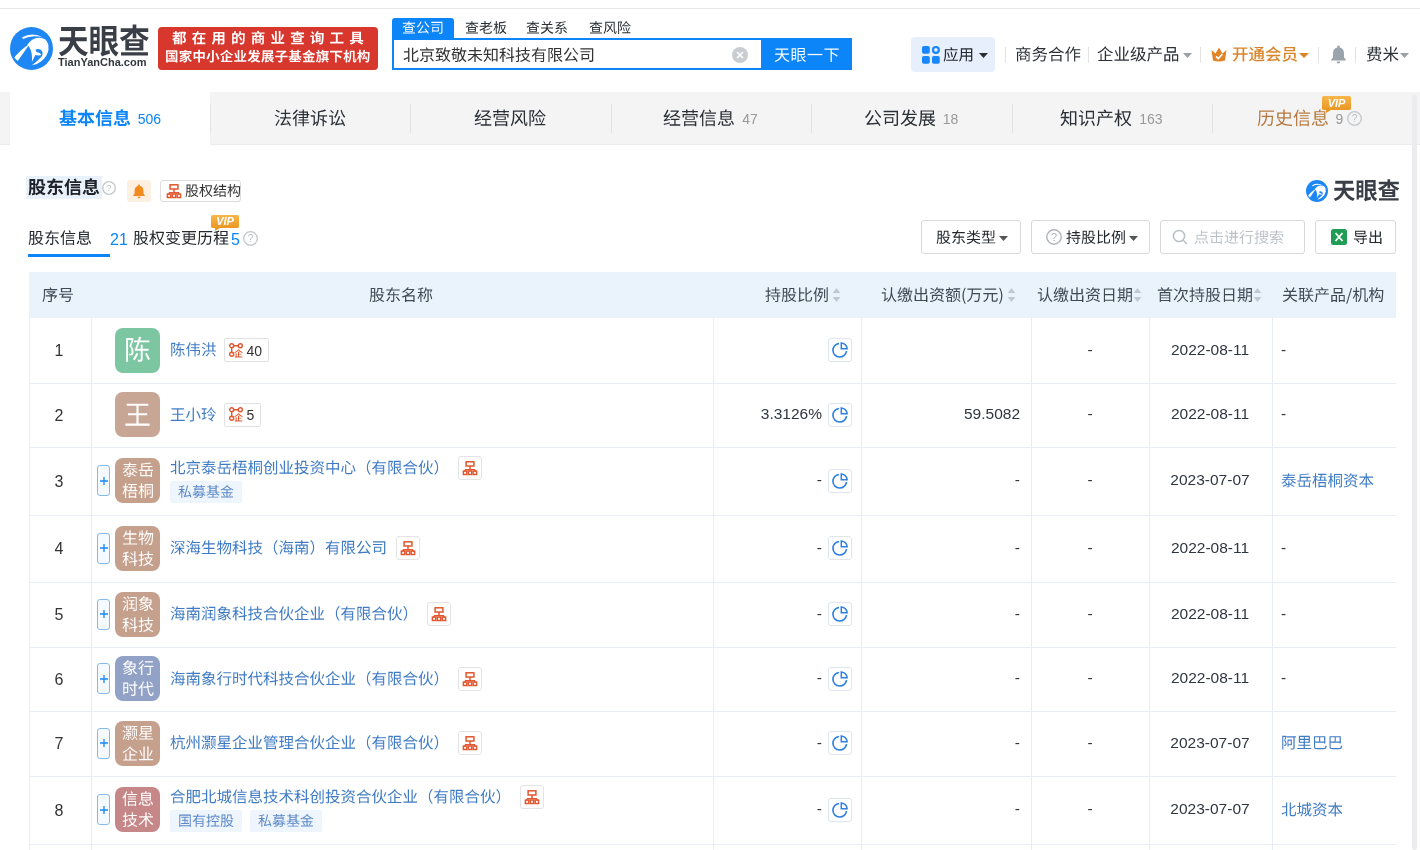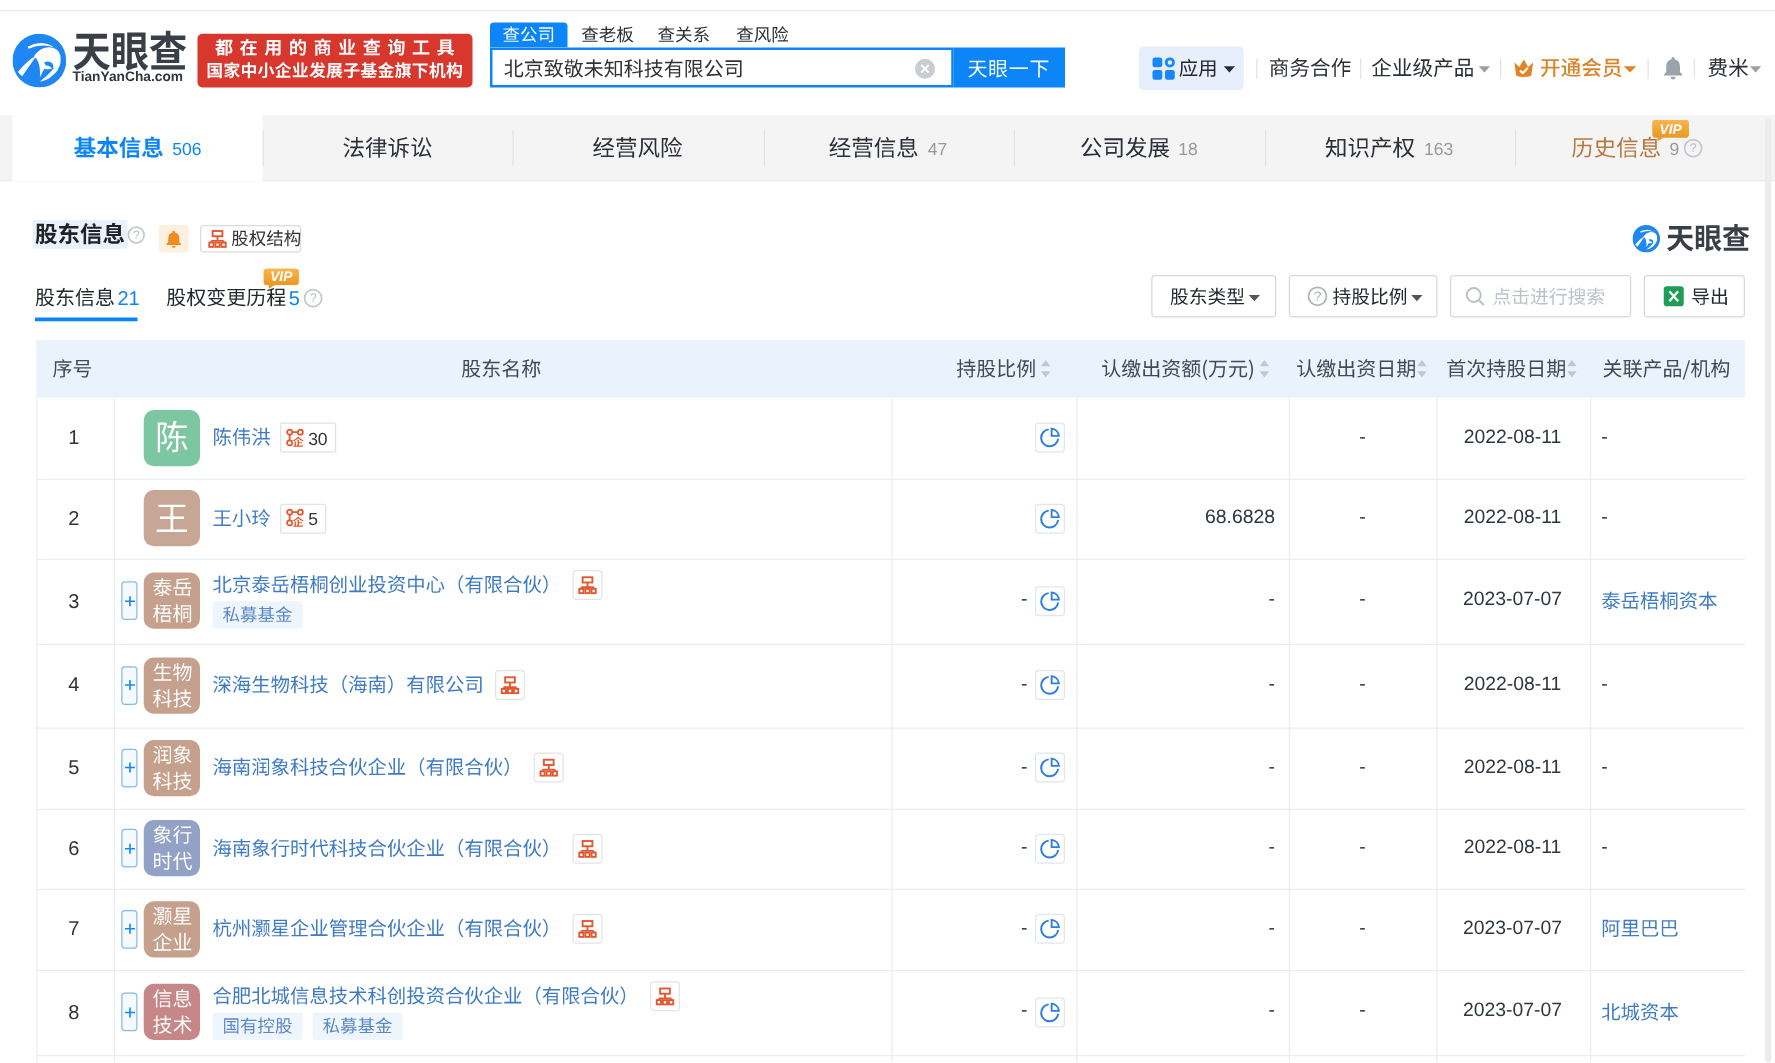--- a/index.html
+++ b/index.html
@@ -495,21 +495,21 @@
       </g>
     </svg>
     <svg style="position:absolute;left:28.0px;top:228.0px;overflow:visible" width="64.0" height="20.0">
       <g fill="#24292e" transform="translate(0,15.76) scale(0.1600,-0.1600)">
         <use href="#gr80a1" x="0.0"></use>
         <use href="#gr4e1c" x="100.0"></use>
         <use href="#gr4fe1" x="200.0"></use>
         <use href="#gr606f" x="300.0"></use>
       </g>
     </svg>
-    <div style="position:absolute;line-height:23.0px;font-size:16px;color:#0b85f8;white-space:pre;left:94.0px;top:227.5px;">21</div>
+    <div style="position:absolute;line-height:23.0px;font-size:16px;color:#0b85f8;white-space:pre;left:110px;top:227.5px;">21</div>
     <div style="position:absolute;left:28px;top:254px;width:82px;height:3px;background:#0b85f8;"></div>
     <svg style="position:absolute;left:132.5px;top:228.0px;overflow:visible" width="96.0" height="20.0">
       <g fill="#24292e" transform="translate(0,15.76) scale(0.1600,-0.1600)">
         <use href="#gr80a1" x="0.0"></use>
         <use href="#gr6743" x="100.0"></use>
         <use href="#gr53d8" x="200.0"></use>
         <use href="#gr66f4" x="300.0"></use>
         <use href="#gr5386" x="400.0"></use>
         <use href="#gr7a0b" x="500.0"></use>
       </g>
@@ -704,21 +704,21 @@
         <circle cx="11.3" cy="2.7" r="2"></circle>
         <circle cx="2.7" cy="11.3" r="2"></circle>
 <path d="M4.9 2.7 L9.1 2.7 M2.7 4.9 L2.7 9.1"></path>
       </g>
     </svg>
     <svg style="position:absolute;left:233.7px;top:347.6px;overflow:visible" width="9.0" height="11.2">
       <g fill="#e2572f" transform="translate(0,8.87) scale(0.0900,-0.0900)">
         <use href="#gb4f01" x="0.0"></use>
       </g>
     </svg>
-    <div style="position:absolute;line-height:20.2px;font-size:14px;color:#333;white-space:pre;left:246.5px;top:340.9px;">30</div>
+    <div style="position:absolute;line-height:20.2px;font-size:14px;color:#333;white-space:pre;left:246.5px;top:340.9px;">40</div>
     <div style="position:absolute;left:828px;top:338.0px;width:24px;height:24px;background:#fff;border:1px solid #dfe6ef;border-radius:3px;box-sizing:border-box;"></div>
     <svg style="position:absolute;left:832px;top:342.0px;overflow:visible" width="16" height="16" viewBox="0 0 16 16">
       <path d="M14.5 9 A6.8 6.8 0 1 1 7 1.5" fill="none" stroke="#2f7fe0" stroke-width="1.6"></path>
 <path d="M9.3 6.7 L9.3 0.9 A6.5 6.5 0 0 1 15.1 6.7 Z" fill="none" stroke="#2f7fe0" stroke-width="1.5"></path>
     </svg>
     <div style="position:absolute;line-height:22.3px;font-size:15.5px;color:#2f3640;white-space:pre;left:890.0px;width:400px;text-align:center;top:338.8px;">-</div>
     <div style="position:absolute;line-height:22.3px;font-size:15.5px;color:#2f3640;white-space:pre;left:1010.0px;width:400px;text-align:center;top:338.8px;">2022-08-11</div>
     <div style="position:absolute;line-height:22.3px;font-size:15.5px;color:#2f3640;white-space:pre;left:1281.0px;top:338.8px;">-</div>
     <div style="position:absolute;line-height:23.0px;font-size:16px;color:#333;white-space:pre;left:-141.0px;width:400px;text-align:center;top:403.5px;">2</div>
     <div style="position:absolute;left:115px;top:392.0px;width:45px;height:45px;background:#c7a695;border-radius:8px;"></div>
@@ -742,26 +742,27 @@
         <circle cx="2.7" cy="11.3" r="2"></circle>
 <path d="M4.9 2.7 L9.1 2.7 M2.7 4.9 L2.7 9.1"></path>
       </g>
     </svg>
     <svg style="position:absolute;left:233.7px;top:412.1px;overflow:visible" width="9.0" height="11.2">
       <g fill="#e2572f" transform="translate(0,8.87) scale(0.0900,-0.0900)">
         <use href="#gb4f01" x="0.0"></use>
       </g>
     </svg>
     <div style="position:absolute;line-height:20.2px;font-size:14px;color:#333;white-space:pre;left:246.5px;top:405.4px;">5</div>
+    <div style="position:absolute;line-height:22.3px;font-size:15.5px;color:#2f3640;white-space:pre;left:422.0px;width:400px;text-align:right;top:403.3px;">3.3126%</div>
     <div style="position:absolute;left:828px;top:402.5px;width:24px;height:24px;background:#fff;border:1px solid #dfe6ef;border-radius:3px;box-sizing:border-box;"></div>
     <svg style="position:absolute;left:832px;top:406.5px;overflow:visible" width="16" height="16" viewBox="0 0 16 16">
       <path d="M14.5 9 A6.8 6.8 0 1 1 7 1.5" fill="none" stroke="#2f7fe0" stroke-width="1.6"></path>
 <path d="M9.3 6.7 L9.3 0.9 A6.5 6.5 0 0 1 15.1 6.7 Z" fill="none" stroke="#2f7fe0" stroke-width="1.5"></path>
     </svg>
-    <div style="position:absolute;line-height:22.3px;font-size:15.5px;color:#2f3640;white-space:pre;left:620.0px;width:400px;text-align:right;top:403.3px;">68.6828</div>
+    <div style="position:absolute;line-height:22.3px;font-size:15.5px;color:#2f3640;white-space:pre;left:620.0px;width:400px;text-align:right;top:403.3px;">59.5082</div>
     <div style="position:absolute;line-height:22.3px;font-size:15.5px;color:#2f3640;white-space:pre;left:890.0px;width:400px;text-align:center;top:403.3px;">-</div>
     <div style="position:absolute;line-height:22.3px;font-size:15.5px;color:#2f3640;white-space:pre;left:1010.0px;width:400px;text-align:center;top:403.3px;">2022-08-11</div>
     <div style="position:absolute;line-height:22.3px;font-size:15.5px;color:#2f3640;white-space:pre;left:1281.0px;top:403.3px;">-</div>
     <div style="position:absolute;line-height:23.0px;font-size:16px;color:#333;white-space:pre;left:-141.0px;width:400px;text-align:center;top:469.5px;">3</div>
     <div style="position:absolute;left:97px;top:465.0px;width:13px;height:31px;background:#f4faff;border:1px solid #86b9ea;border-radius:3px;box-sizing:border-box;"></div>
     <svg style="position:absolute;left:99.5px;top:476.5px;overflow:visible" width="8" height="8" viewBox="0 0 8 8">
       <path d="M4 0 L4 8 M0 4 L8 4" stroke="#1787fb" stroke-width="1.3"></path>
     </svg>
     <div style="position:absolute;left:115px;top:458.0px;width:45px;height:45px;background:#c5a08c;border-radius:8px;"></div>
     <svg style="position:absolute;left:121.5px;top:460.0px;overflow:visible" width="32.0" height="20.0">

